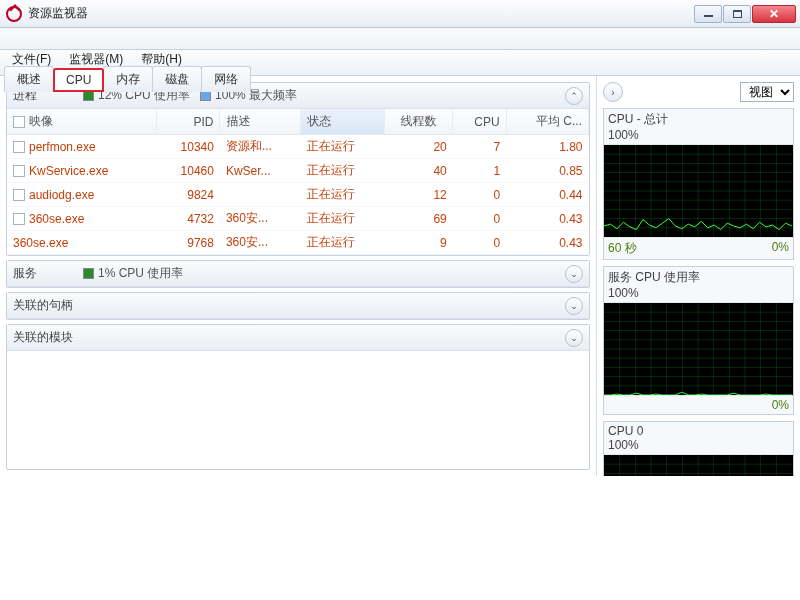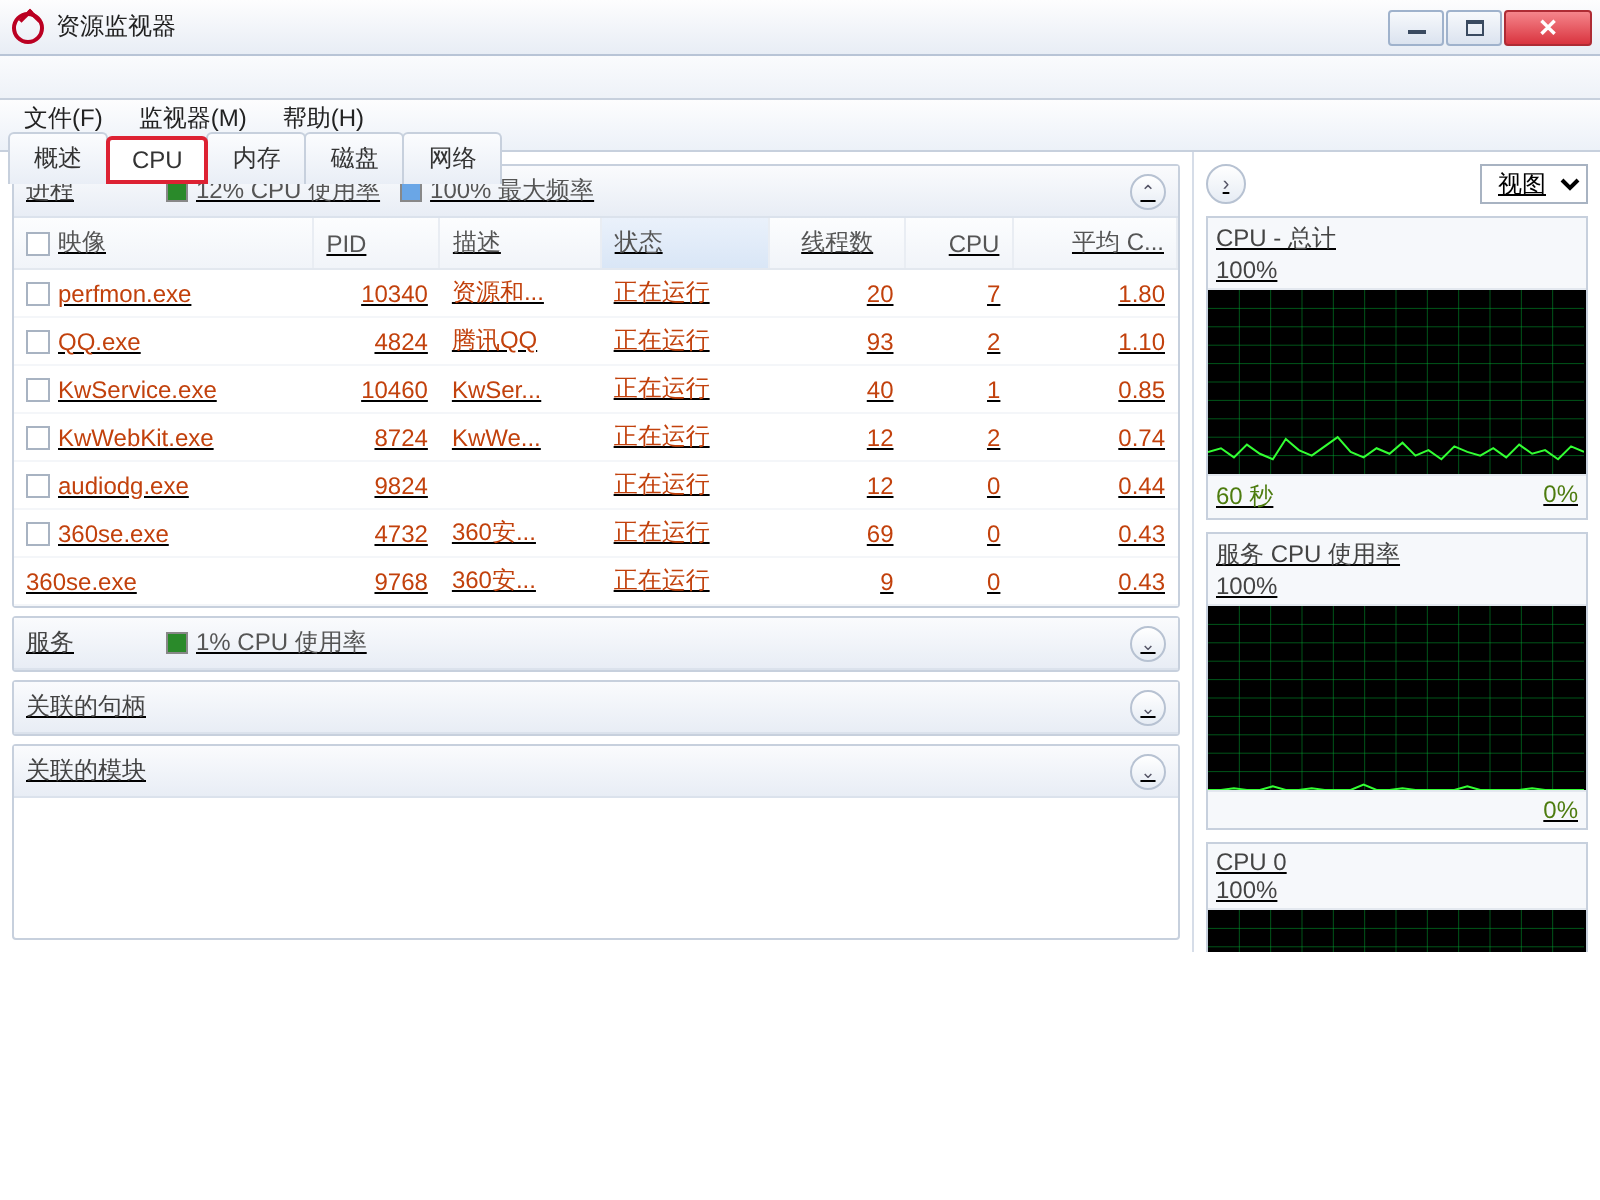--- a/index.html
+++ b/index.html
@@ -14,21 +14,21 @@
 .win-btn.close { width:44px; background:linear-gradient(#f5858b,#d9343f); border-color:#ae2b34; color:#fff; font-weight:bold; font-size:12px;}
 .win-btn.min span{display:block;width:9px;height:2px;background:#3a4a60;margin-top:5px;}
 .win-btn.max span{display:block;width:9px;height:8px;border:1px solid #3a4a60;border-top-width:2px;}
 
 .menubar { height:22px; background:linear-gradient(#fafbfd,#eef2f8); border-bottom:1px solid #c7d0dd; display:flex; align-items:center; padding:0 4px; gap:2px;}
 .menubar .mi{ padding:2px 8px; color:#222;margin-top:42px;}
 
 .tabbar { height:26px; background:linear-gradient(#fdfdfe,#ecf1f8); border-bottom:1px solid #c7d0dd; display:flex; align-items:flex-end; padding:0 4px; gap:0;}
 .tab { padding:4px 12px; border:1px solid #c7d0dd; border-bottom:none; background:linear-gradient(#fbfcfe,#e9eef6); margin-right:-1px; color:#333; border-radius:3px 3px 0 0; position:relative; top:17px;margin-top:40px;}
 .tab.active { background:#fff; border:2px solid #d23; padding:3px 11px; z-index:2;}
-.content { display:flex; height:400px; background:#fff;text-decoration:underline; }
+.content { display:flex; height:400px; background:#fff; }
 .left { flex:1; padding:6px; display:flex; flex-direction:column; gap:4px; overflow:hidden;}
 .right { width:204px; border-left:1px solid #d6dde8; padding:6px; display:flex; flex-direction:column; gap:6px; overflow:hidden;}
 
 .panel { border:1px solid #c7d0dd; border-radius:2px; background:#fff;}
 .panel-hdr { height:26px; display:flex; align-items:center; padding:0 6px; background:linear-gradient(#fafbfd,#e8edf5); border-bottom:1px solid #dbe2ec; gap:10px;}
 .panel-hdr .ptitle { font-weight:normal; color:#444; min-width:60px;}
 .panel-hdr .stat { display:flex; align-items:center; gap:4px; color:#555;}
 .sq { width:11px; height:11px; display:inline-block; border:1px solid #888;}
 .sq.green{background:#2a8a2a;}
 .sq.blue{background:#6aa6e6;}
@@ -106,64 +106,46 @@
             <span class="sq blue"></span>
             <span>100% 最大频率</span>
           </span>
         <span class="toggle-btn">⌃</span>
       </div>
       <div class="panel-body" style="max-height:196px;">
         <table class="proc">
           <thead>
               <tr>
             <th><span class="chk"></span><span>映像</span></th>
-            <th style="text-align:left">PID</th>
+            <th style="text-align:right">PID</th>
             <th>描述</th>
             <th class="sorted">状态</th>
             <th style="text-align:center">线程数</th>
             <th style="text-align:right">CPU</th>
             <th style="text-align:right">平均 C...</th>
           </tr>
             </thead>
           <tbody id="proc-rows">
               <tr>
                 <td><span class="chk"></span>perfmon.exe</td>
   <td class="num">10340</td>
                 <td>资源和...</td>
                 <td>正在运行</td>
   <td class="num">20</td>
                 <td class="num">7</td>
                 <td class="num">1.80</td>
               </tr>
               <tr>
-                <td><span class="chk"></span>QQ.exe</td>
-  <td class="num">4824</td>
-                <td>腾讯QQ</td>
-                <td>正在运行</td>
-  <td class="num">93</td>
-                <td class="num">2</td>
-                <td class="num">1.10</td>
-              </tr>
-              <tr>
                 <td><span class="chk"></span>KwService.exe</td>
   <td class="num">10460</td>
                 <td>KwSer...</td>
                 <td>正在运行</td>
   <td class="num">40</td>
                 <td class="num">1</td>
                 <td class="num">0.85</td>
-              </tr>
-              <tr>
-                <td><span class="chk"></span>KwWebKit.exe</td>
-  <td class="num">8724</td>
-                <td>KwWe...</td>
-                <td>正在运行</td>
-  <td class="num">12</td>
-                <td class="num">2</td>
-                <td class="num">0.74</td>
               </tr>
               <tr>
                 <td><span class="chk"></span>audiodg.exe</td>
   <td class="num">9824</td>
                 <td></td>
                 <td>正在运行</td>
   <td class="num">12</td>
                 <td class="num">0</td>
                 <td class="num">0.44</td>
               </tr>

